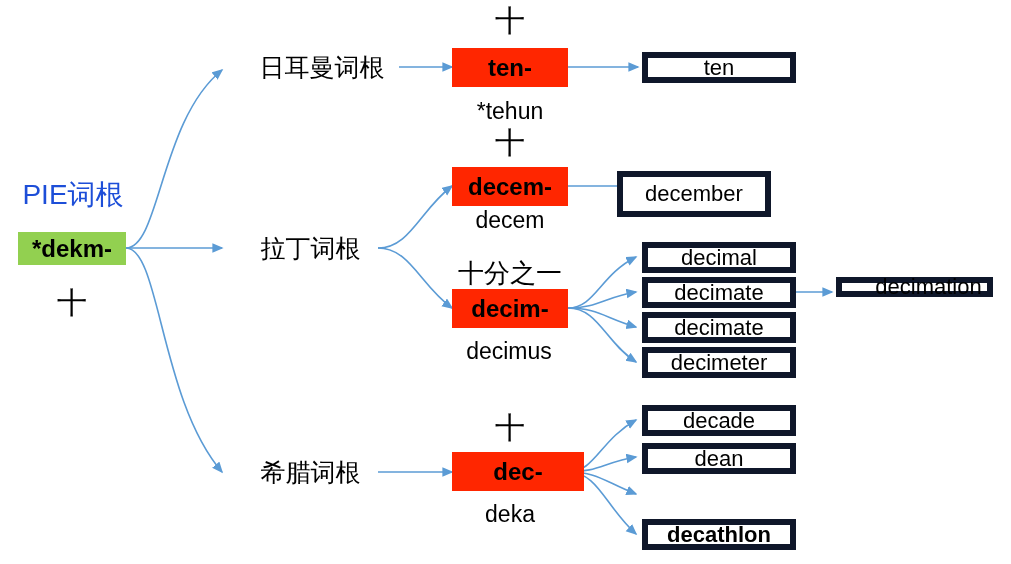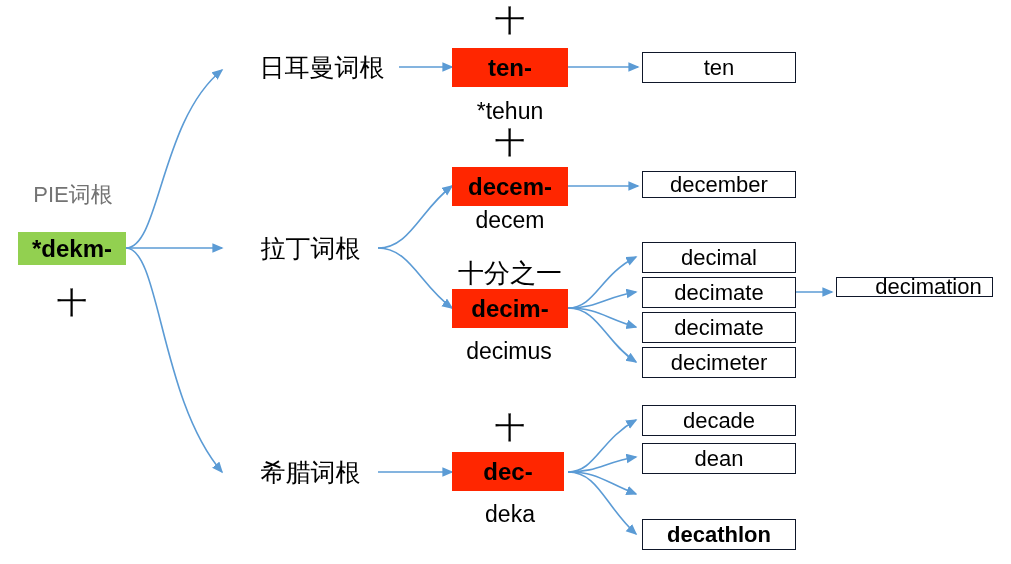--- a/index.html
+++ b/index.html
@@ -32,37 +32,37 @@
     display: flex;
     align-items: center;
     justify-content: center;
     white-space: nowrap;
   }
   .plain {
     color: #000000;
     font-size: 25px;
   }
   .root-label {
-    color: #737373;
-    font-size: 22px;
+    color: #1d4ed8;
+    font-size: 28px;
   }
   .green-box {
     background: #92d050;
     color: #000000;
     font-size: 24px;
     font-weight: bold;
   }
   .red-box {
     background: #ff2600;
     color: #000000;
     font-size: 24px;
     font-weight: bold;
   }
   .out-box {
-    border: 1px solid #0f172a;
+    border: 6px solid #0f172a;
     background: #ffffff;
     color: #000000;
     font-size: 22px;
   }
   .sub {
     color: #000000;
     font-size: 23px;
   }
   .plus {
     color: #000000;
@@ -124,35 +124,35 @@
   <div class="node plus" style="left:452px; top:6px; width:116px; height:30px;">十</div>
   <div class="node red-box" style="left:452px; top:48px; width:116px; height:39px;">ten-</div>
   <div class="node sub" style="left:452px; top:96px; width:116px; height:30px;">*tehun</div>
   <div class="node out-box" style="left:642px; top:52px; width:154px; height:31px;">ten</div>
 
   <div class="node plain" style="left:243px; top:232px; width:135px; height:32px;">拉丁词根</div>
 
   <div class="node plus" style="left:452px; top:128px; width:116px; height:30px;">十</div>
   <div class="node red-box" style="left:452px; top:167px; width:116px; height:39px;">decem-</div>
   <div class="node sub" style="left:452px; top:205px; width:116px; height:30px;">decem</div>
-  <div class="node out-box" style="left:642px; top:171px; width:154px; height:27px;">december</div>
+  <div class="node out-box" style="left:617px; top:171px; width:154px; height:46px;">december</div>
 
   <div class="node tenth" style="left:440px; top:258px; width:140px; height:30px;">十分之一</div>
   <div class="node red-box" style="left:452px; top:289px; width:116px; height:39px;">decim-</div>
   <div class="node sub" style="left:444px; top:336px; width:130px; height:30px;">decimus</div>
 
   <div class="node out-box" style="left:642px; top:242px; width:154px; height:31px;">decimal</div>
   <div class="node out-box" style="left:642px; top:277px; width:154px; height:31px;">decimate</div>
   <div class="node out-box" style="left:642px; top:312px; width:154px; height:31px;">decimate</div>
   <div class="node out-box" style="left:642px; top:347px; width:154px; height:31px;">decimeter</div>
 
   <div class="node out-box" style="left:836px; top:277px; width:157px; height:20px;padding-left:28px;">decimation</div>
 
   <div class="node plain" style="left:243px; top:456px; width:135px; height:32px;">希腊词根</div>
   <div class="node plus" style="left:452px; top:413px; width:116px; height:30px;">十</div>
-  <div class="node red-box" style="left:452px; top:452px; width:112px; height:39px;">dec-</div>
+  <div class="node red-box" style="left:452px; top:452px; width:132px; height:39px;">dec-</div>
   <div class="node sub" style="left:452px; top:499px; width:116px; height:30px;">deka</div>
 
   <div class="node out-box" style="left:642px; top:405px; width:154px; height:31px;">decade</div>
   <div class="node out-box" style="left:642px; top:443px; width:154px; height:31px;">dean</div>
   <div class="node out-box" style="left:642px; top:519px; width:154px; height:31px;font-weight:bold;">decathlon</div>
 
 </div>
 
 </body></html>

